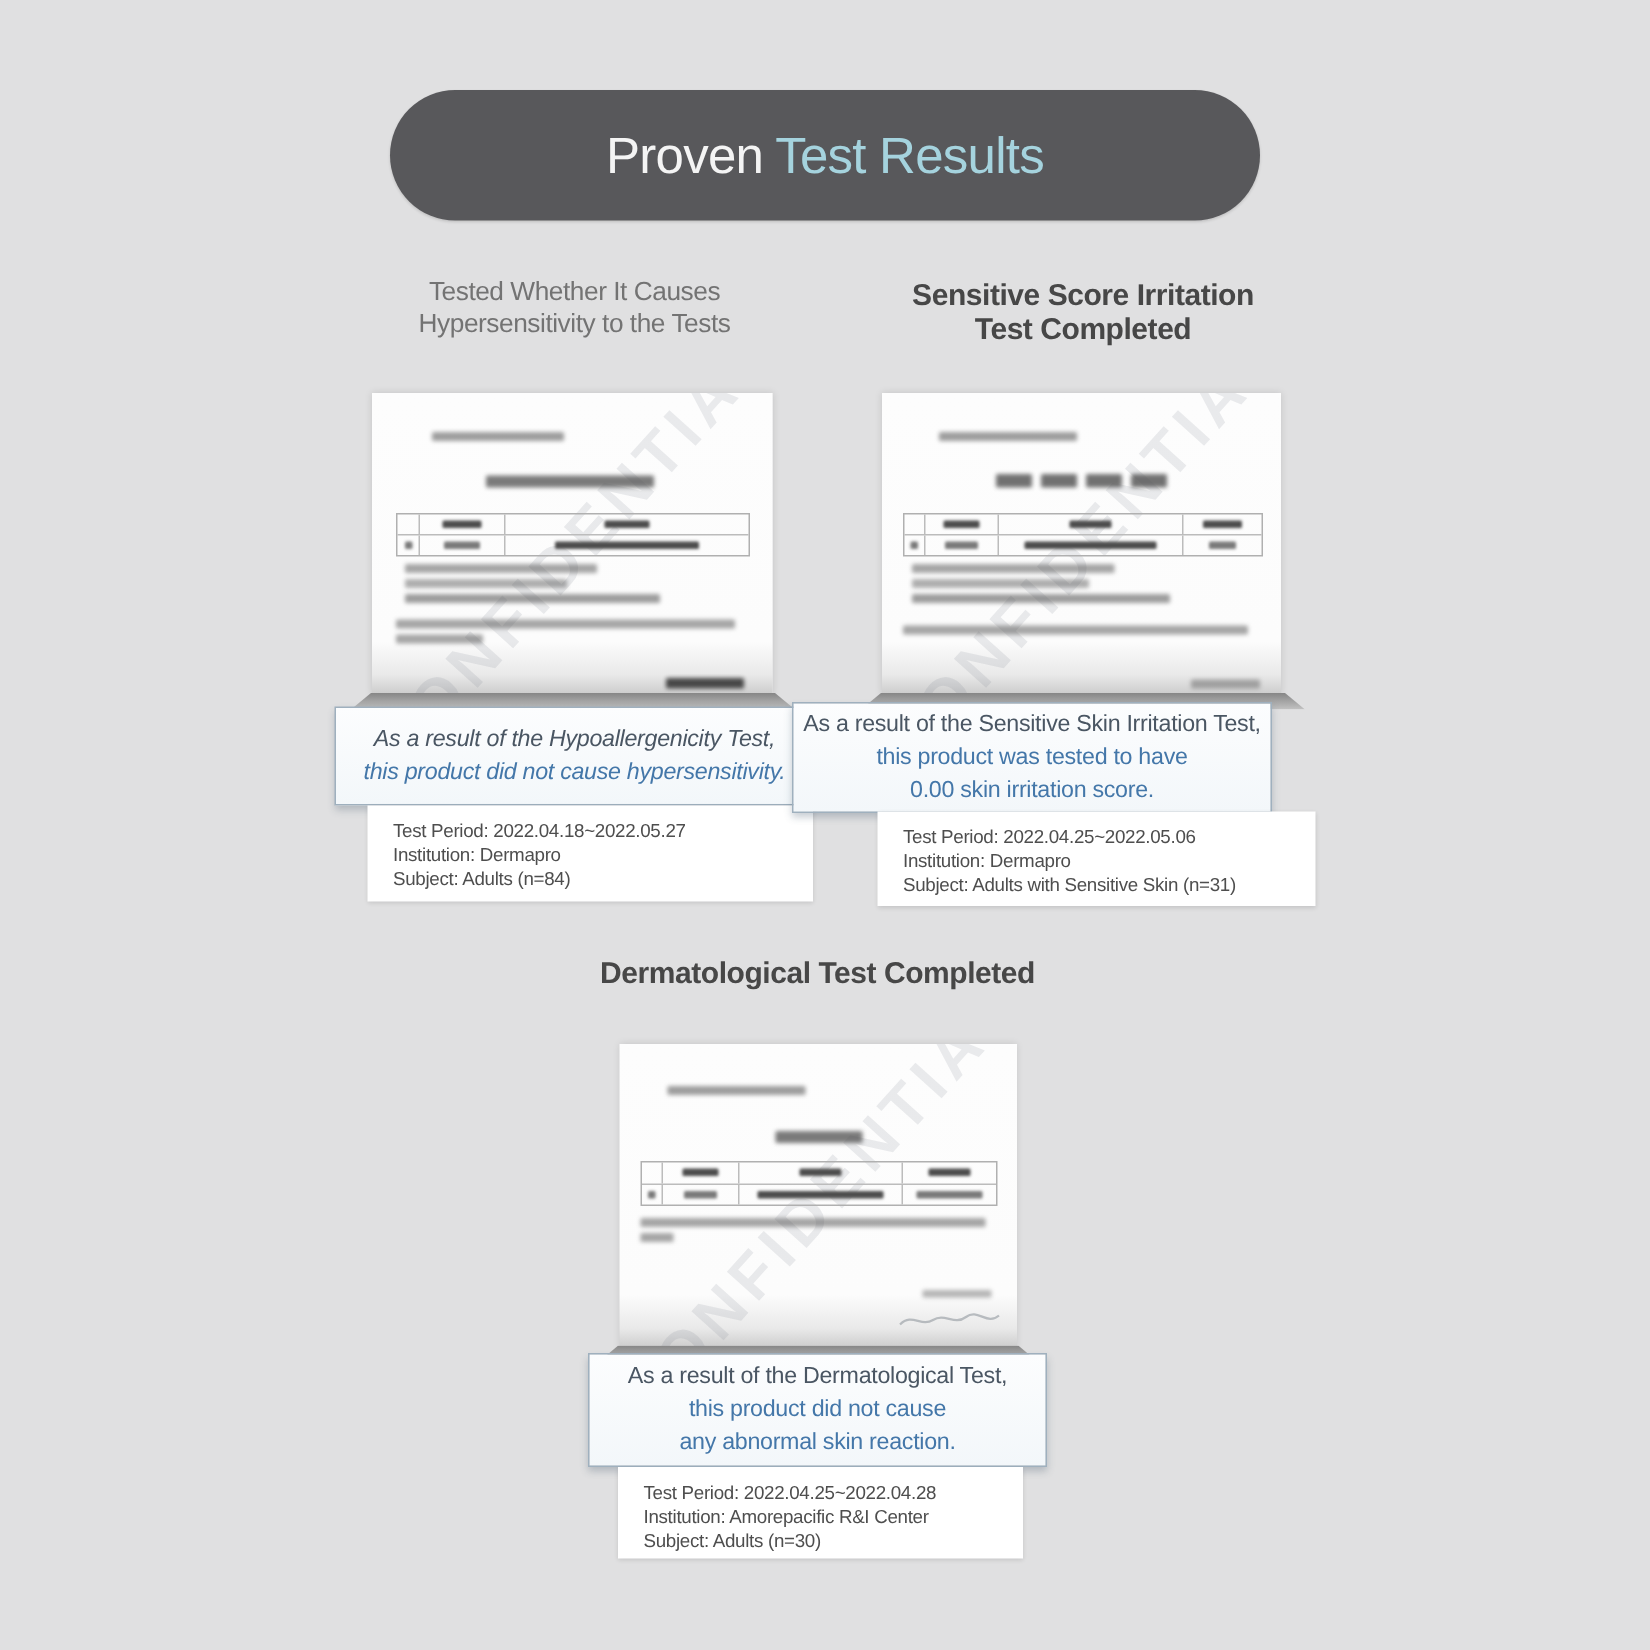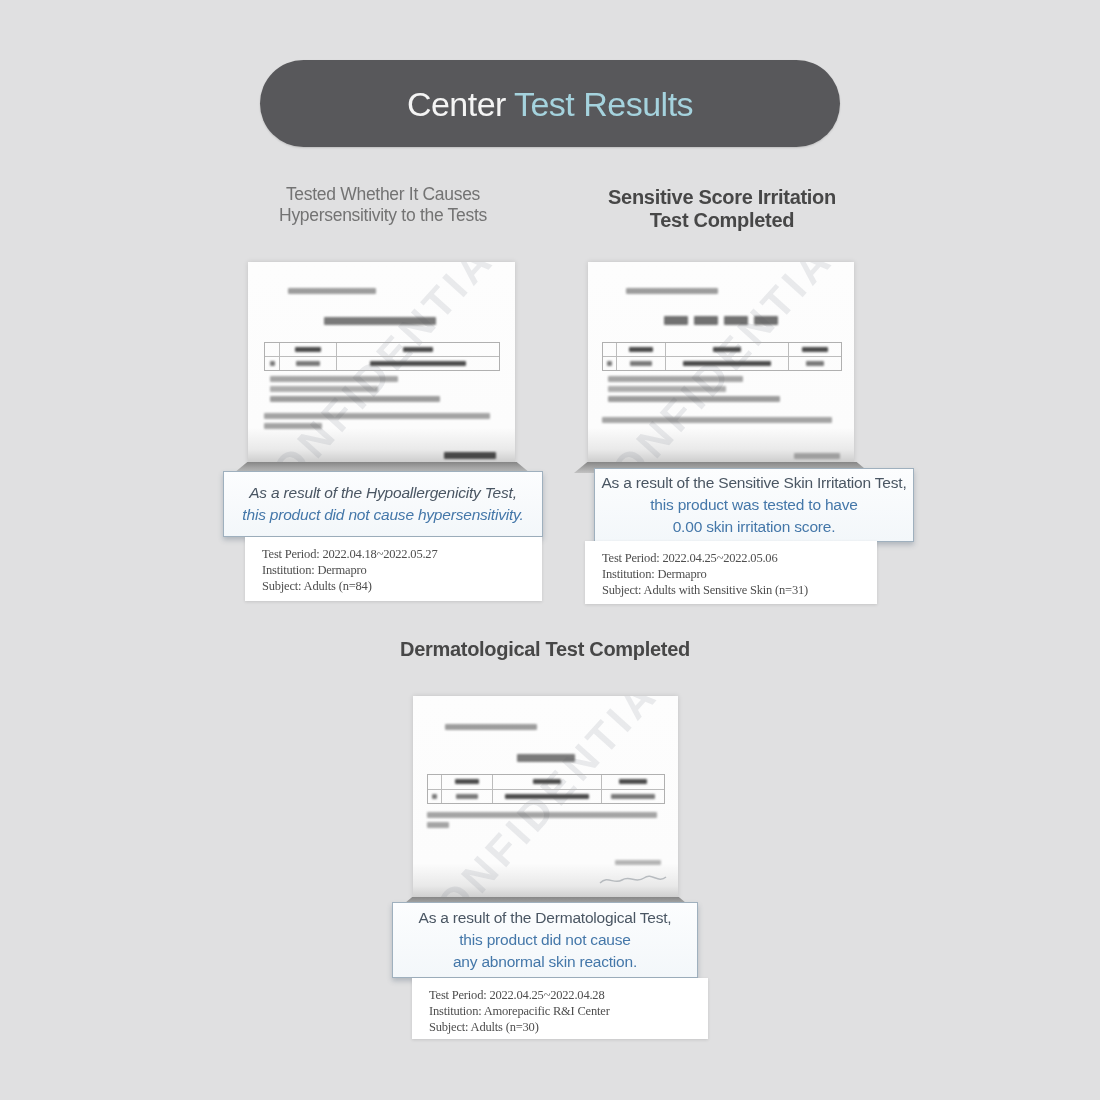--- a/index.html
+++ b/index.html
@@ -60,32 +60,32 @@
     box-shadow:0 3px 5px rgba(70,90,110,0.30);
     display:flex; flex-direction:column; align-items:center; justify-content:center;
     text-align:center; letter-spacing:-0.2px;
   }
   .callout .dark { font-size:15.5px; line-height:22px; color:#4a5663; }
   .callout .blue { font-size:15.5px; line-height:22px; color:#4477a9; }
 
   
   .details {
     position:absolute; box-sizing:border-box; background:#ffffff;
-    padding:9px 0 12px 17px; box-shadow:0 1px 3px rgba(0,0,0,0.12);font-family:Liberation Serif, serif;
+    padding:9px 0 12px 17px; box-shadow:0 1px 3px rgba(0,0,0,0.12);
   }
   .details div { font-size:12.5px; line-height:16px; color:#4e4e4e; letter-spacing:-0.2px; }
 </style>
 </head>
 <body>
 
 <div class="canvas">
 
   <div class="banner">
     <div class="banner-title">
-      <span>Center</span><span class="accent">Test Results</span>
+      <span>Proven</span><span class="accent">Test Results</span>
     </div>
   </div>
 
   <div class="hdr" style="left:198px; top:184px; width:370px;">
     <div class="sub">Tested Whether It Causes</div>
     <div class="sub">Hypersensitivity to the Tests</div>
   </div>
 
   <div class="paper" style="left:248px; top:262px; width:267px; height:202px;">
     <div class="wm">CONFIDENTIAL</div>
@@ -176,21 +176,21 @@
       </div>
     </div>
     <div class="bar" style="left:20px; top:114px; width:135px; height:6px; opacity:.5;"></div>
     <div class="bar" style="left:20px; top:124px; width:118px; height:6px; opacity:.45;"></div>
     <div class="bar" style="left:20px; top:134px; width:172px; height:6px; opacity:.55;"></div>
     <div class="bar" style="left:14px; top:155px; width:230px; height:6px; opacity:.5;"></div>
     <div class="bar" style="left:206px; top:191px; width:46px; height:6px; opacity:.55; background:#6f6f6f;"></div>
   </div>
   <div class="band" style="left:574px; top:462px; width:296px;"></div>
 
-  <div class="callout" style="left:594px; top:468px; width:320px; height:74px;">
+  <div class="callout" style="left:528px; top:468px; width:320px; height:74px;">
     <div class="dark">As a result of the Sensitive Skin Irritation Test,</div>
     <div class="blue">this product was tested to have</div>
     <div class="blue">0.00 skin irritation score.</div>
   </div>
 
   <div class="details" style="left:585px; top:541px; width:292px; height:63px;">
     <div>Test Period: 2022.04.25~2022.05.06</div>
     <div>Institution: Dermapro</div>
     <div>Subject: Adults with Sensitive Skin (n=31)</div>
   </div>
@@ -239,19 +239,19 @@
     </svg>
   </div>
   <div class="band" style="left:399px; top:897px; width:293px;"></div>
 
   <div class="callout" style="left:392px; top:902px; width:306px; height:76px;">
     <div class="dark">As a result of the Dermatological Test,</div>
     <div class="blue">this product did not cause</div>
     <div class="blue">any abnormal skin reaction.</div>
   </div>
 
-  <div class="details" style="left:412px; top:978px; width:296px; height:61px;">
+  <div class="details" style="left:412px; top:978px; width:270px; height:61px;">
     <div>Test Period: 2022.04.25~2022.04.28</div>
     <div>Institution: Amorepacific R&amp;I Center</div>
     <div>Subject: Adults (n=30)</div>
   </div>
 
 </div>
 
 </body></html>

